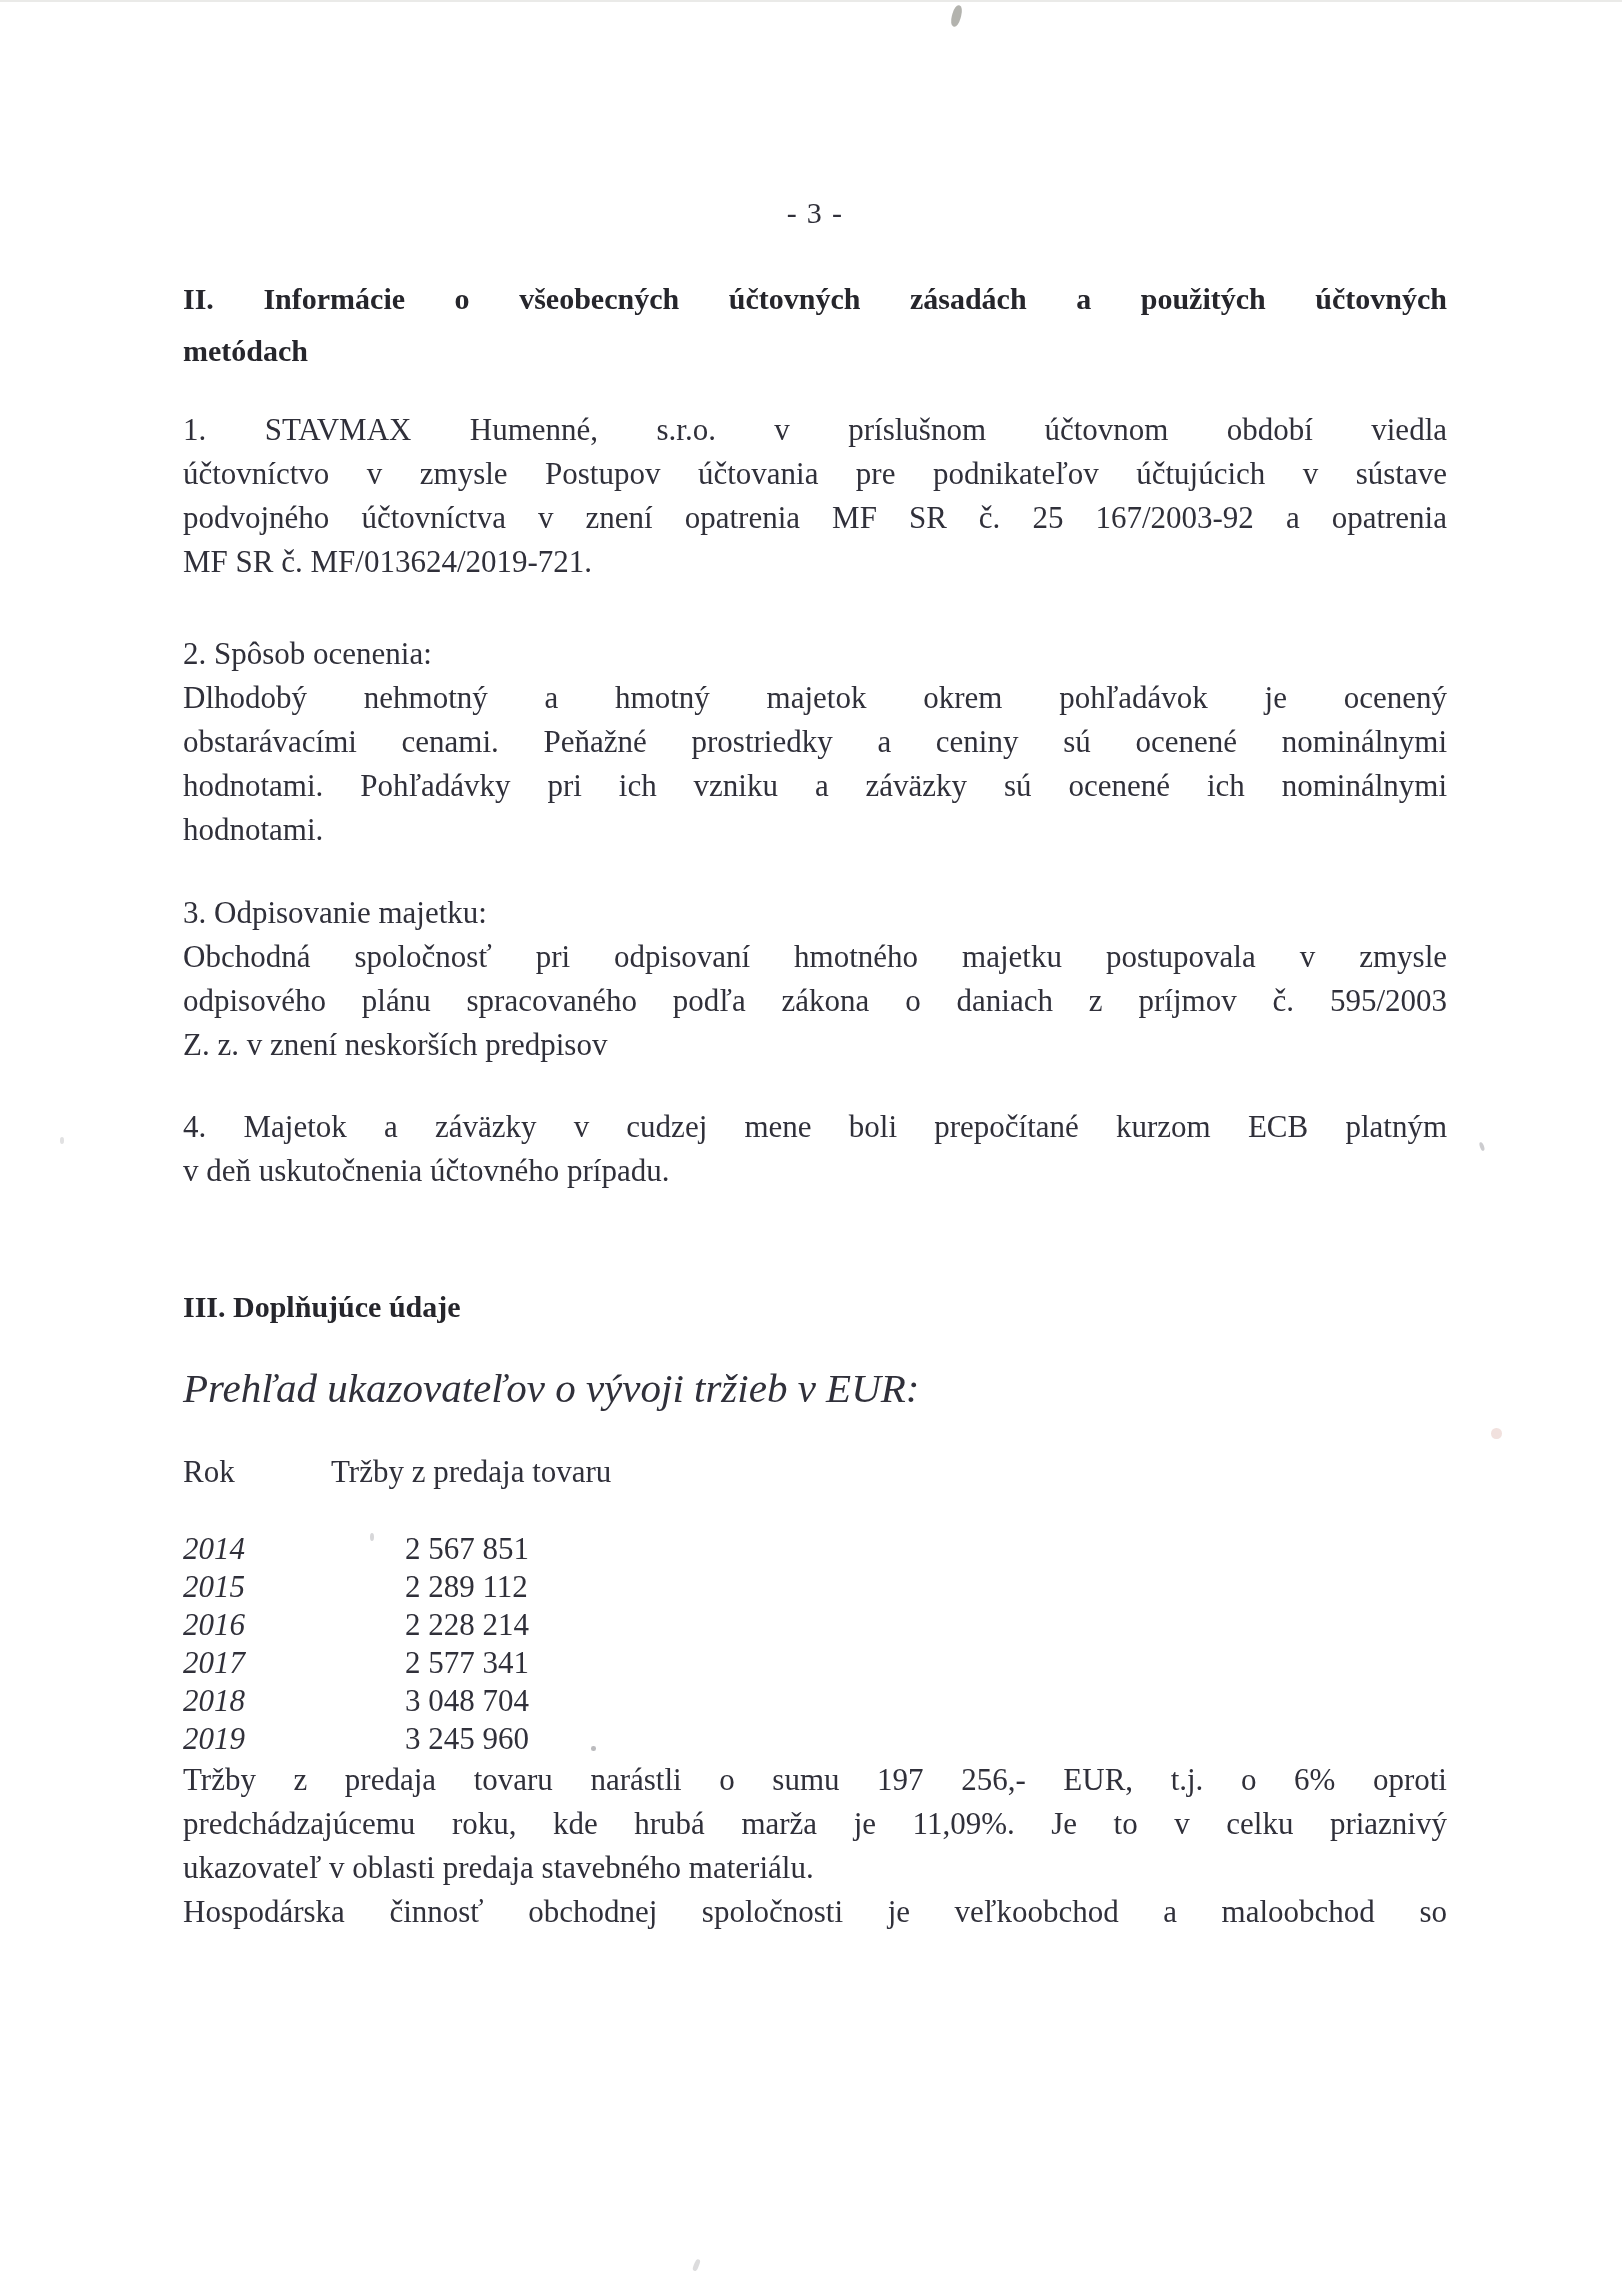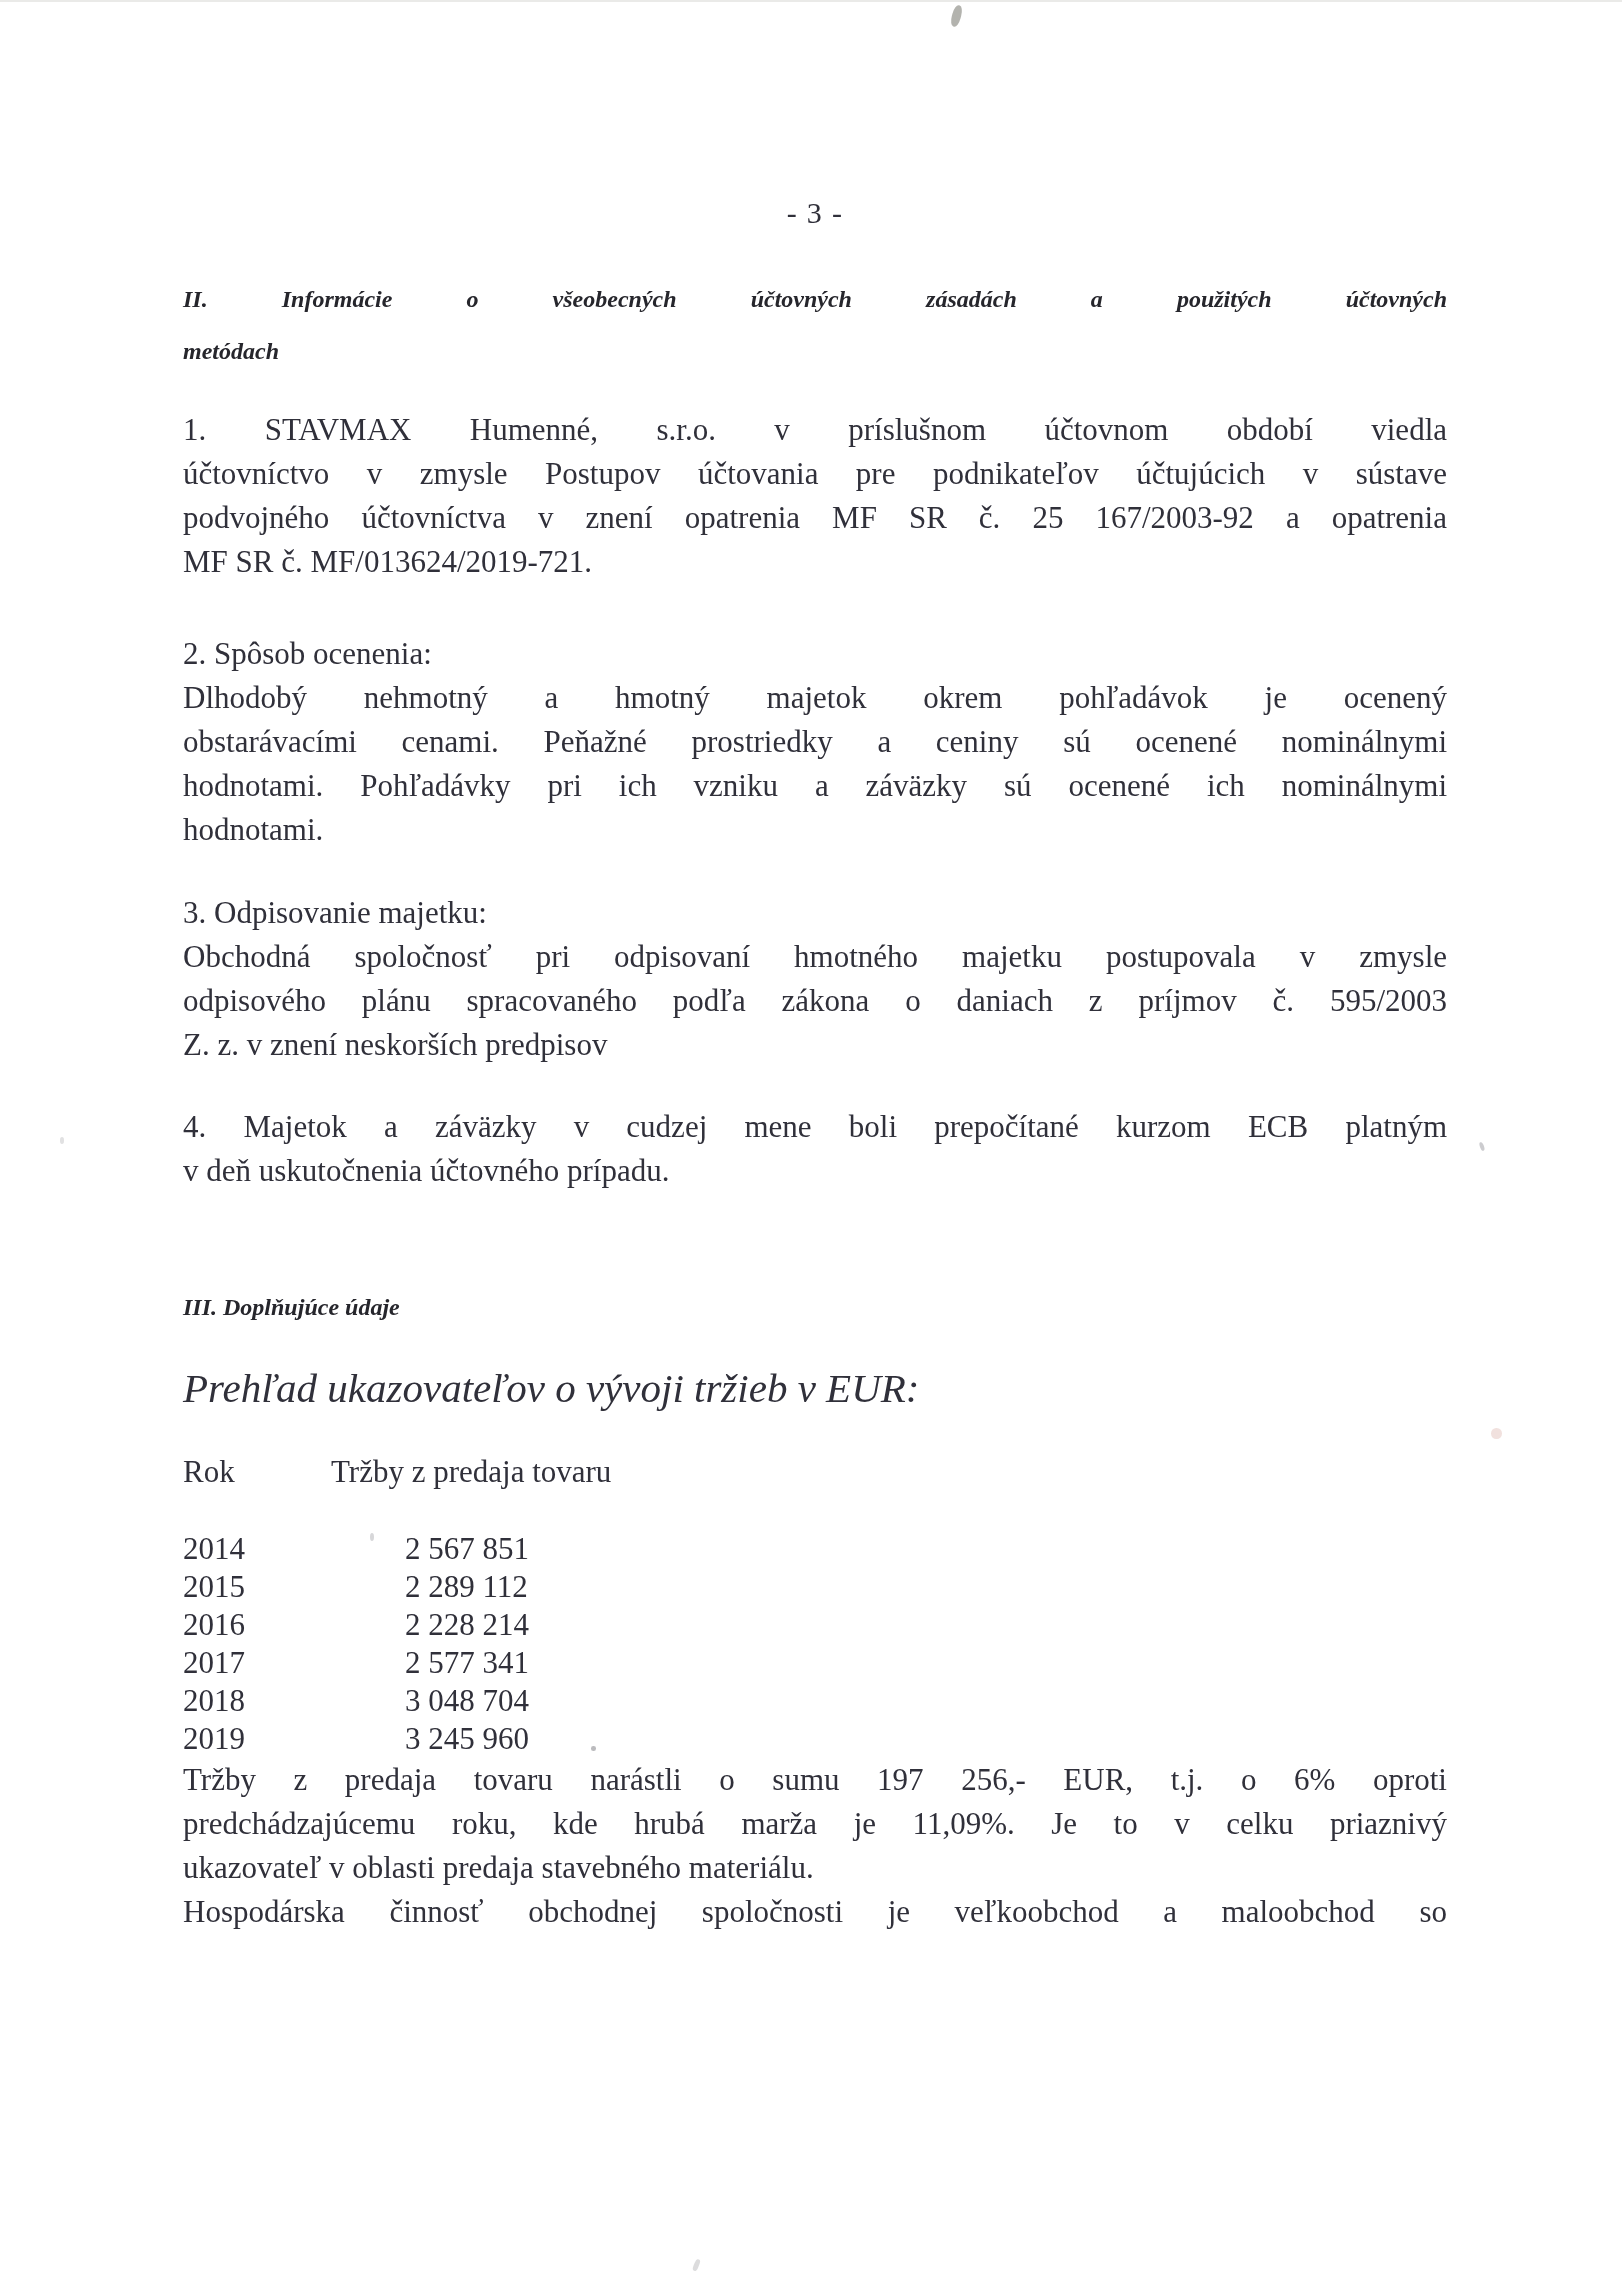--- a/index.html
+++ b/index.html
@@ -25,33 +25,33 @@
   .page-number {
     padding-top: 198px;
     font-size: 30px;
     line-height: 30px;
     text-align: center;
     letter-spacing: 1.3px;
   }
   .line { font-size: 31px; line-height: 44px; white-space: normal; }
   .stretch { text-align: justify; text-align-last: justify; }
   .heading { margin-top: 45px; font-weight: 700; color: var(--heading_ink, #26262c); }
-  .heading .line { font-size: 24px; line-height: 52px; font-style: italic; }
+  .heading .line { font-size: 30px; line-height: 52px; }
   .para-1 { margin-top: 31px; }
   .para-2 { margin-top: 48px; }
   .para-3 { margin-top: 39px; }
   .para-4 { margin-top: 38px; }
   .heading-iii { margin-top: 88px; }
   .intro-line { margin-top: 33px; font-size: 41px; line-height: 44px; font-style: italic; }
   .rev-table { margin-top: 43px; }
   .thead { font-size: 31px; line-height: 38px; }
   .thead .th-year { display: inline-block; width: 148px; }
   .tbody { margin-top: 39px; }
   .trow { font-size: 31px; line-height: 38px; }
-  .trow .tyear { display: inline-block; width: 222px; }
+  .trow .tyear { display: inline-block; width: 222px; font-style: italic; }
   .summary-a { }
   .summary-b { margin-top: 0; }
   .speck { position: absolute; pointer-events: none; }
 </style>
 </head>
 <body>
 
 <div class="page">
 
   <div class="top-edge-shadow"></div>

